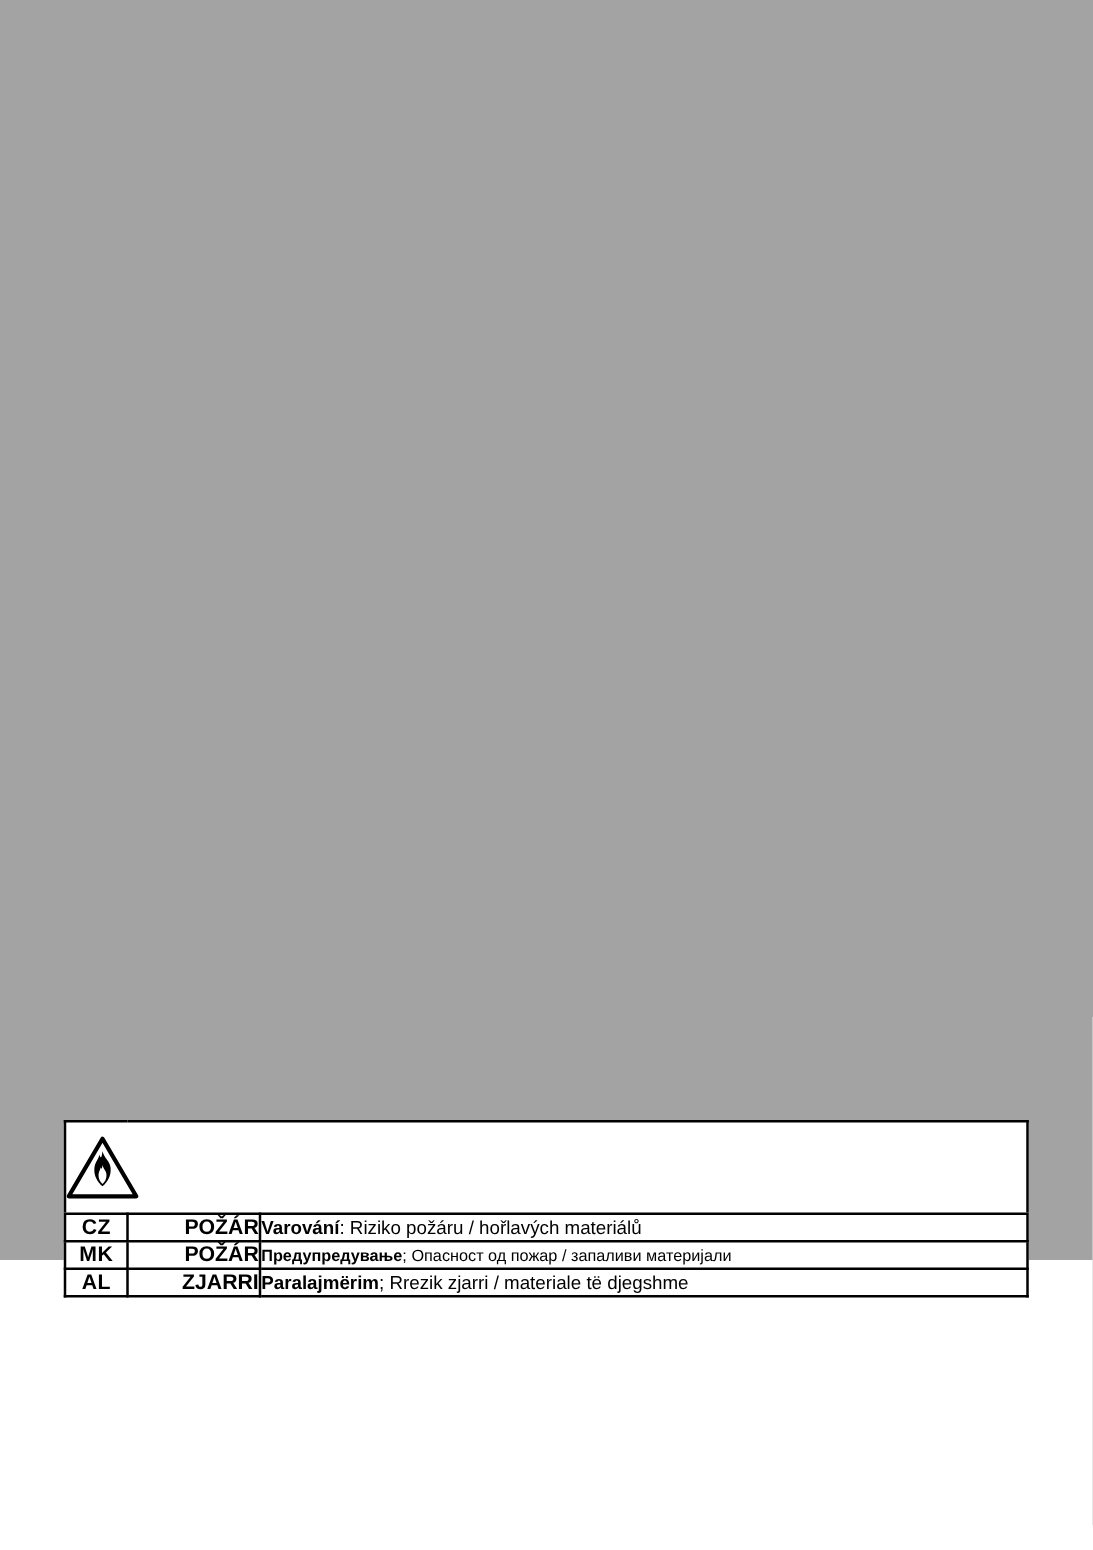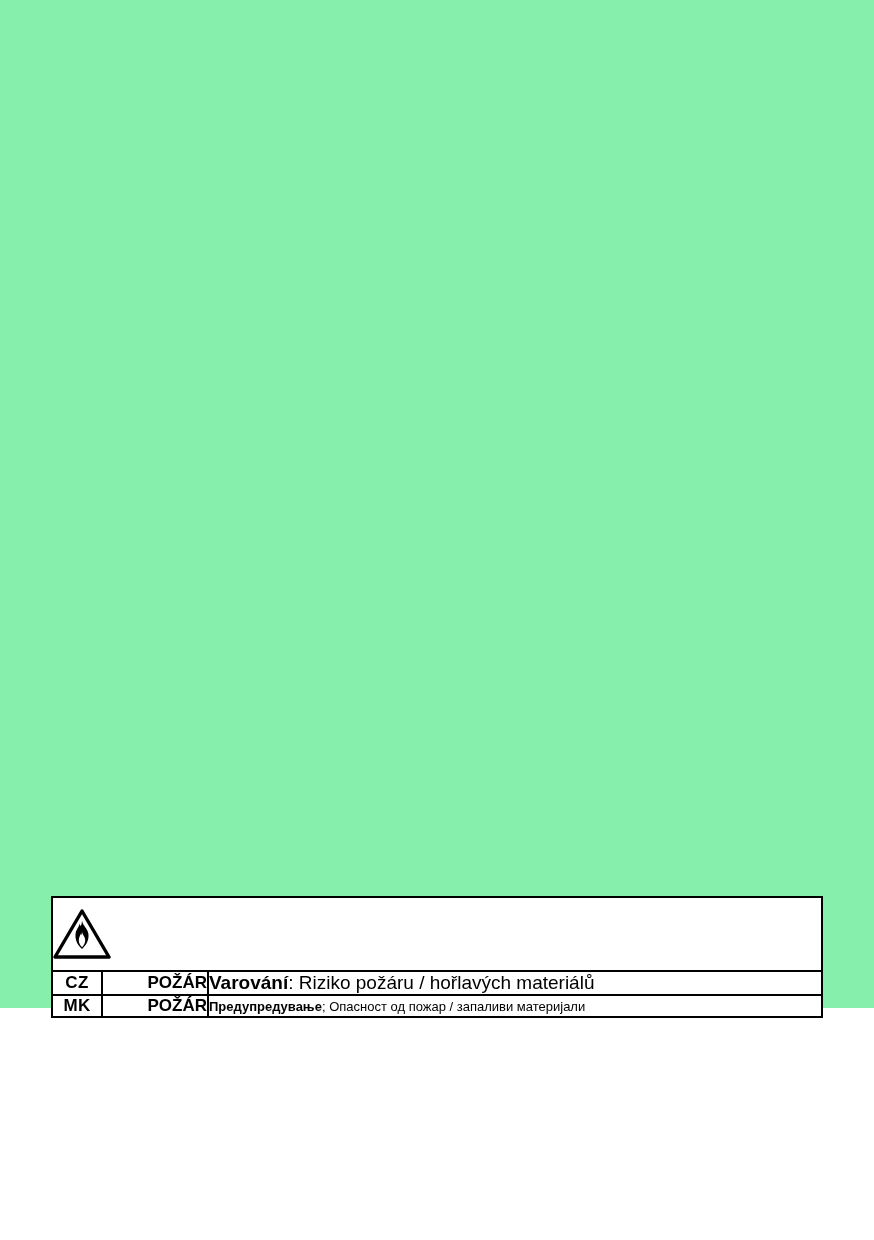--- a/index.html
+++ b/index.html
@@ -15,21 +15,21 @@
     color: #000000;
     overflow: hidden;
   }
 
   .page {
     position: absolute;
     left: 0;
     top: 0;
     width: 874px;
     height: 1008px;
-    background: #86efac;
+    background: #a3a3a3;
   }
 
   
   .warning-table {
     position: absolute;
     left: 51px;
     top: 896px;
     width: 772px;
     border: 2px solid #000000;
     border-collapse: collapse;
@@ -70,21 +70,21 @@
   }
   .word-cell {
     width: 104px;
     text-align: right;
     font-weight: bold;
     font-size: 17px;
     padding: 4px 4px 5px 10px;
   }
   .text-cell {
     text-align: left;
-    font-size: 19px;
+    font-size: 15px;
     padding: 4px 4px 5px 8px;
     border-right: none;
     white-space: nowrap;
   }
   .text-cell .lead {
     font-weight: bold;
   }
   .row-mk .text-cell {
     font-size: 13px;
   }
@@ -114,16 +114,21 @@
 
 
 
 
       <tr class="row-mk">
         <td class="code-cell">MK</td>
         <td class="word-cell">POŽÁR</td>
         <td class="text-cell"><span class="lead">Предупредување</span><span>;</span><span> Опасност од пожар / запаливи материјали</span></td>
       </tr>
 
+      <tr class="row-al">
+        <td class="code-cell">AL</td>
+        <td class="word-cell">ZJARRI</td>
+        <td class="text-cell"><span class="lead">Paralajmërim</span><span>;</span><span> Rrezik zjarri / materiale të djegshme</span></td>
+      </tr>
     </tbody>
   </table>
 
 </div>
 
 </body></html>

